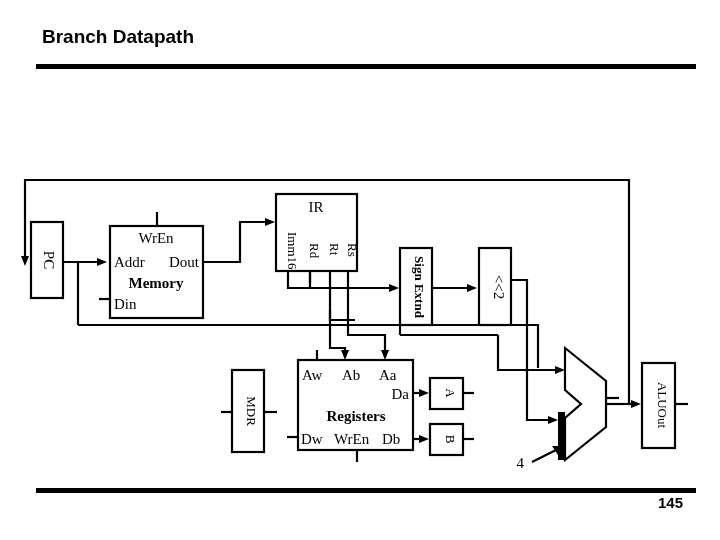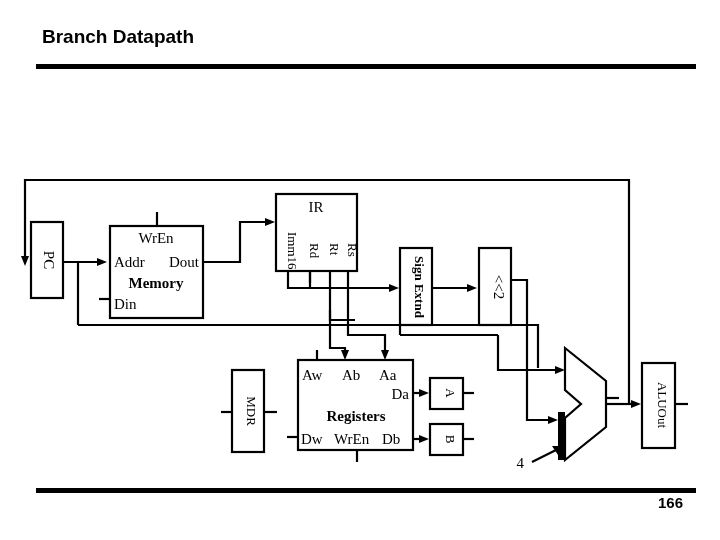--- a/index.html
+++ b/index.html
@@ -55,21 +55,21 @@
   .mux{fill:#000000;}
 </style>
 </head>
 <body>
 
 <div id="slide">
 
   <div class="title">Branch Datapath</div>
   <div class="rule rule-top"></div>
   <div class="rule rule-bottom"></div>
-  <div class="pagenum">166</div>
+  <div class="pagenum">145</div>
 
   <svg id="diagram" viewBox="0 0 720 540">
 
     <g>
       <path class="wire" d="M629,404 L629,180 L25,180 L25,260"></path>
       <polygon points="25,266 21,256 29,256" fill="#000"></polygon>
     </g>
 
     <g>
       <path class="wire" d="M63,262 L100,262"></path>

